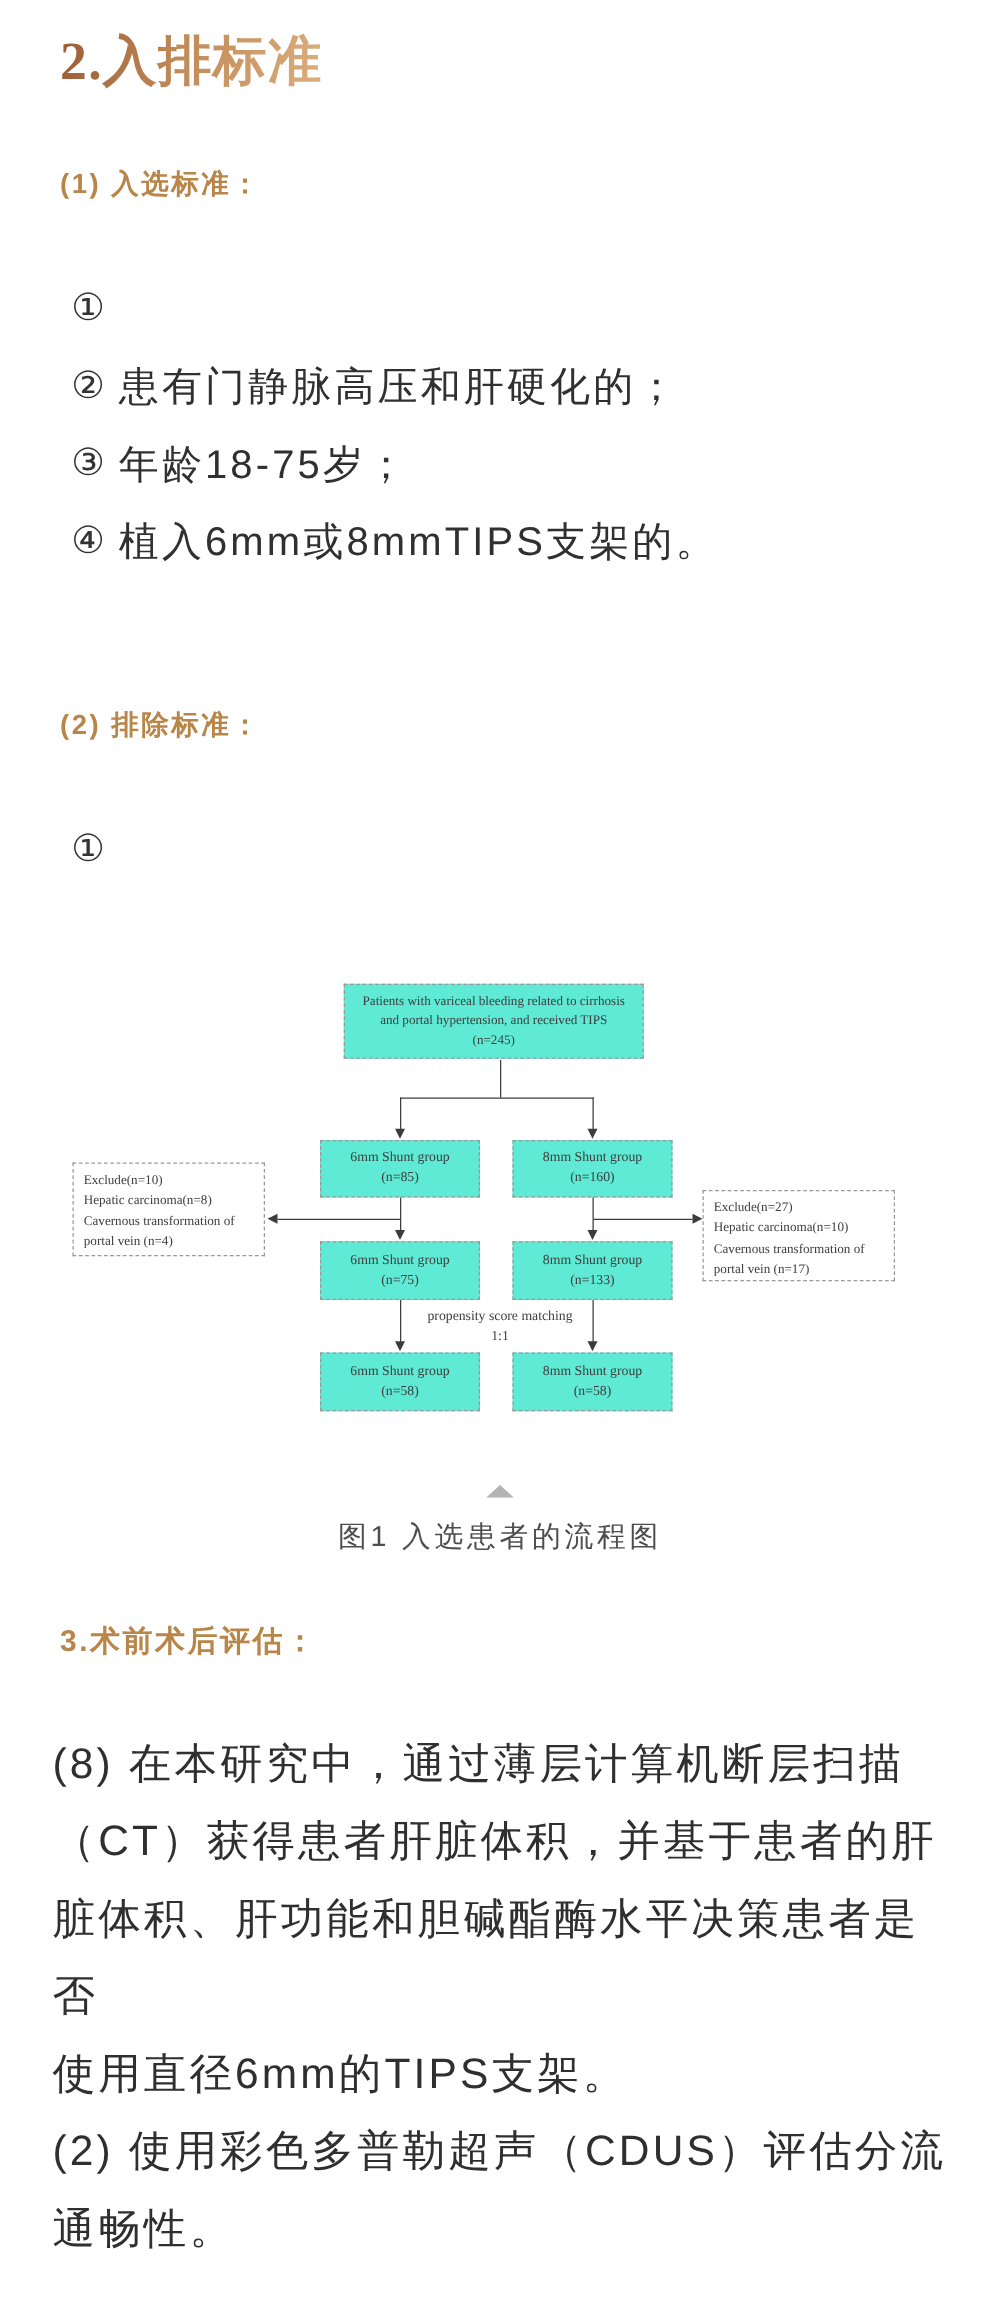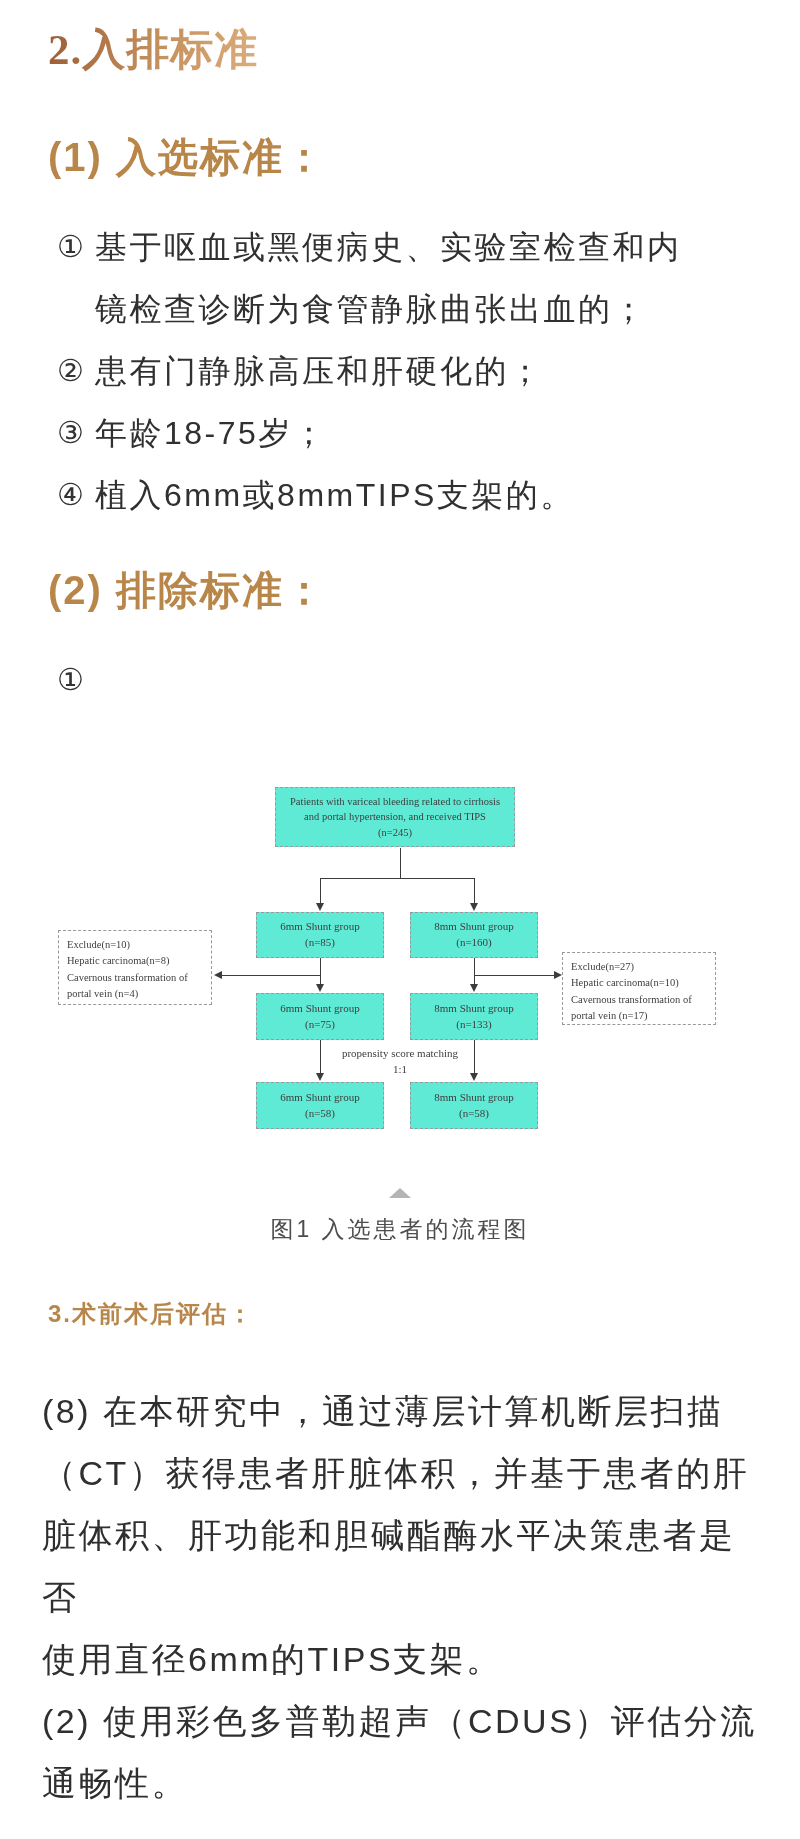--- a/index.html
+++ b/index.html
@@ -5,21 +5,21 @@
   html,body{margin:0;padding:0;background:#ffffff;}
   .page{position:relative;width:800px;height:1839px;background:#ffffff;overflow:hidden;
         font-family:"Liberation Sans",sans-serif;padding-left:13px;}
 
   .h1{position:absolute;left:48px;top:26px;margin:0;line-height:1.1;
       font-family:"Liberation Serif",serif;font-weight:700;font-size:43px;letter-spacing:1px;
       background:linear-gradient(100deg,#9c5c35 0%,#c08a57 45%,#dcae7e 100%);
       -webkit-background-clip:text;background-clip:text;color:transparent;}
 
   .h2{position:absolute;left:48px;margin:0;line-height:1.15;font-weight:700;
-      color:#b9864a;letter-spacing:2px;font-size:40px;}
+      color:#b9864a;letter-spacing:2px;font-size:22px;}
   .h2a{top:134px;}
   .h2b{top:567px;}
   .h2c{top:1300px;font-size:24px;}
 
   .list{position:absolute;left:57px;width:706px;}
   .list1{top:216px;}
   .list2{top:649px;}
   .li{display:flex;align-items:flex-start;}
   .marker{flex:0 0 38px;font-size:30px;color:#333333;line-height:62px;}
   .litext{font-size:32px;color:#303030;line-height:62px;letter-spacing:2.5px;white-space:pre-line;}
@@ -65,22 +65,20 @@
 
 <div class="page">
 
   <h1 class="h1">2.入排标准</h1>
 
   <h2 class="h2 h2a">(1) 入选标准：</h2>
 
   <div class="list list1">
     <div class="li">
       <span class="marker">①</span>
-      <span class="litext">基于呕血或黑便病史、实验室检查和内
-镜检查诊断为食管静脉曲张出血的；</span>
     </div>
     <div class="li">
       <span class="marker">②</span>
       <span class="litext">患有门静脉高压和肝硬化的；</span>
     </div>
     <div class="li">
       <span class="marker">③</span>
       <span class="litext">年龄18-75岁；</span>
     </div>
     <div class="li">

